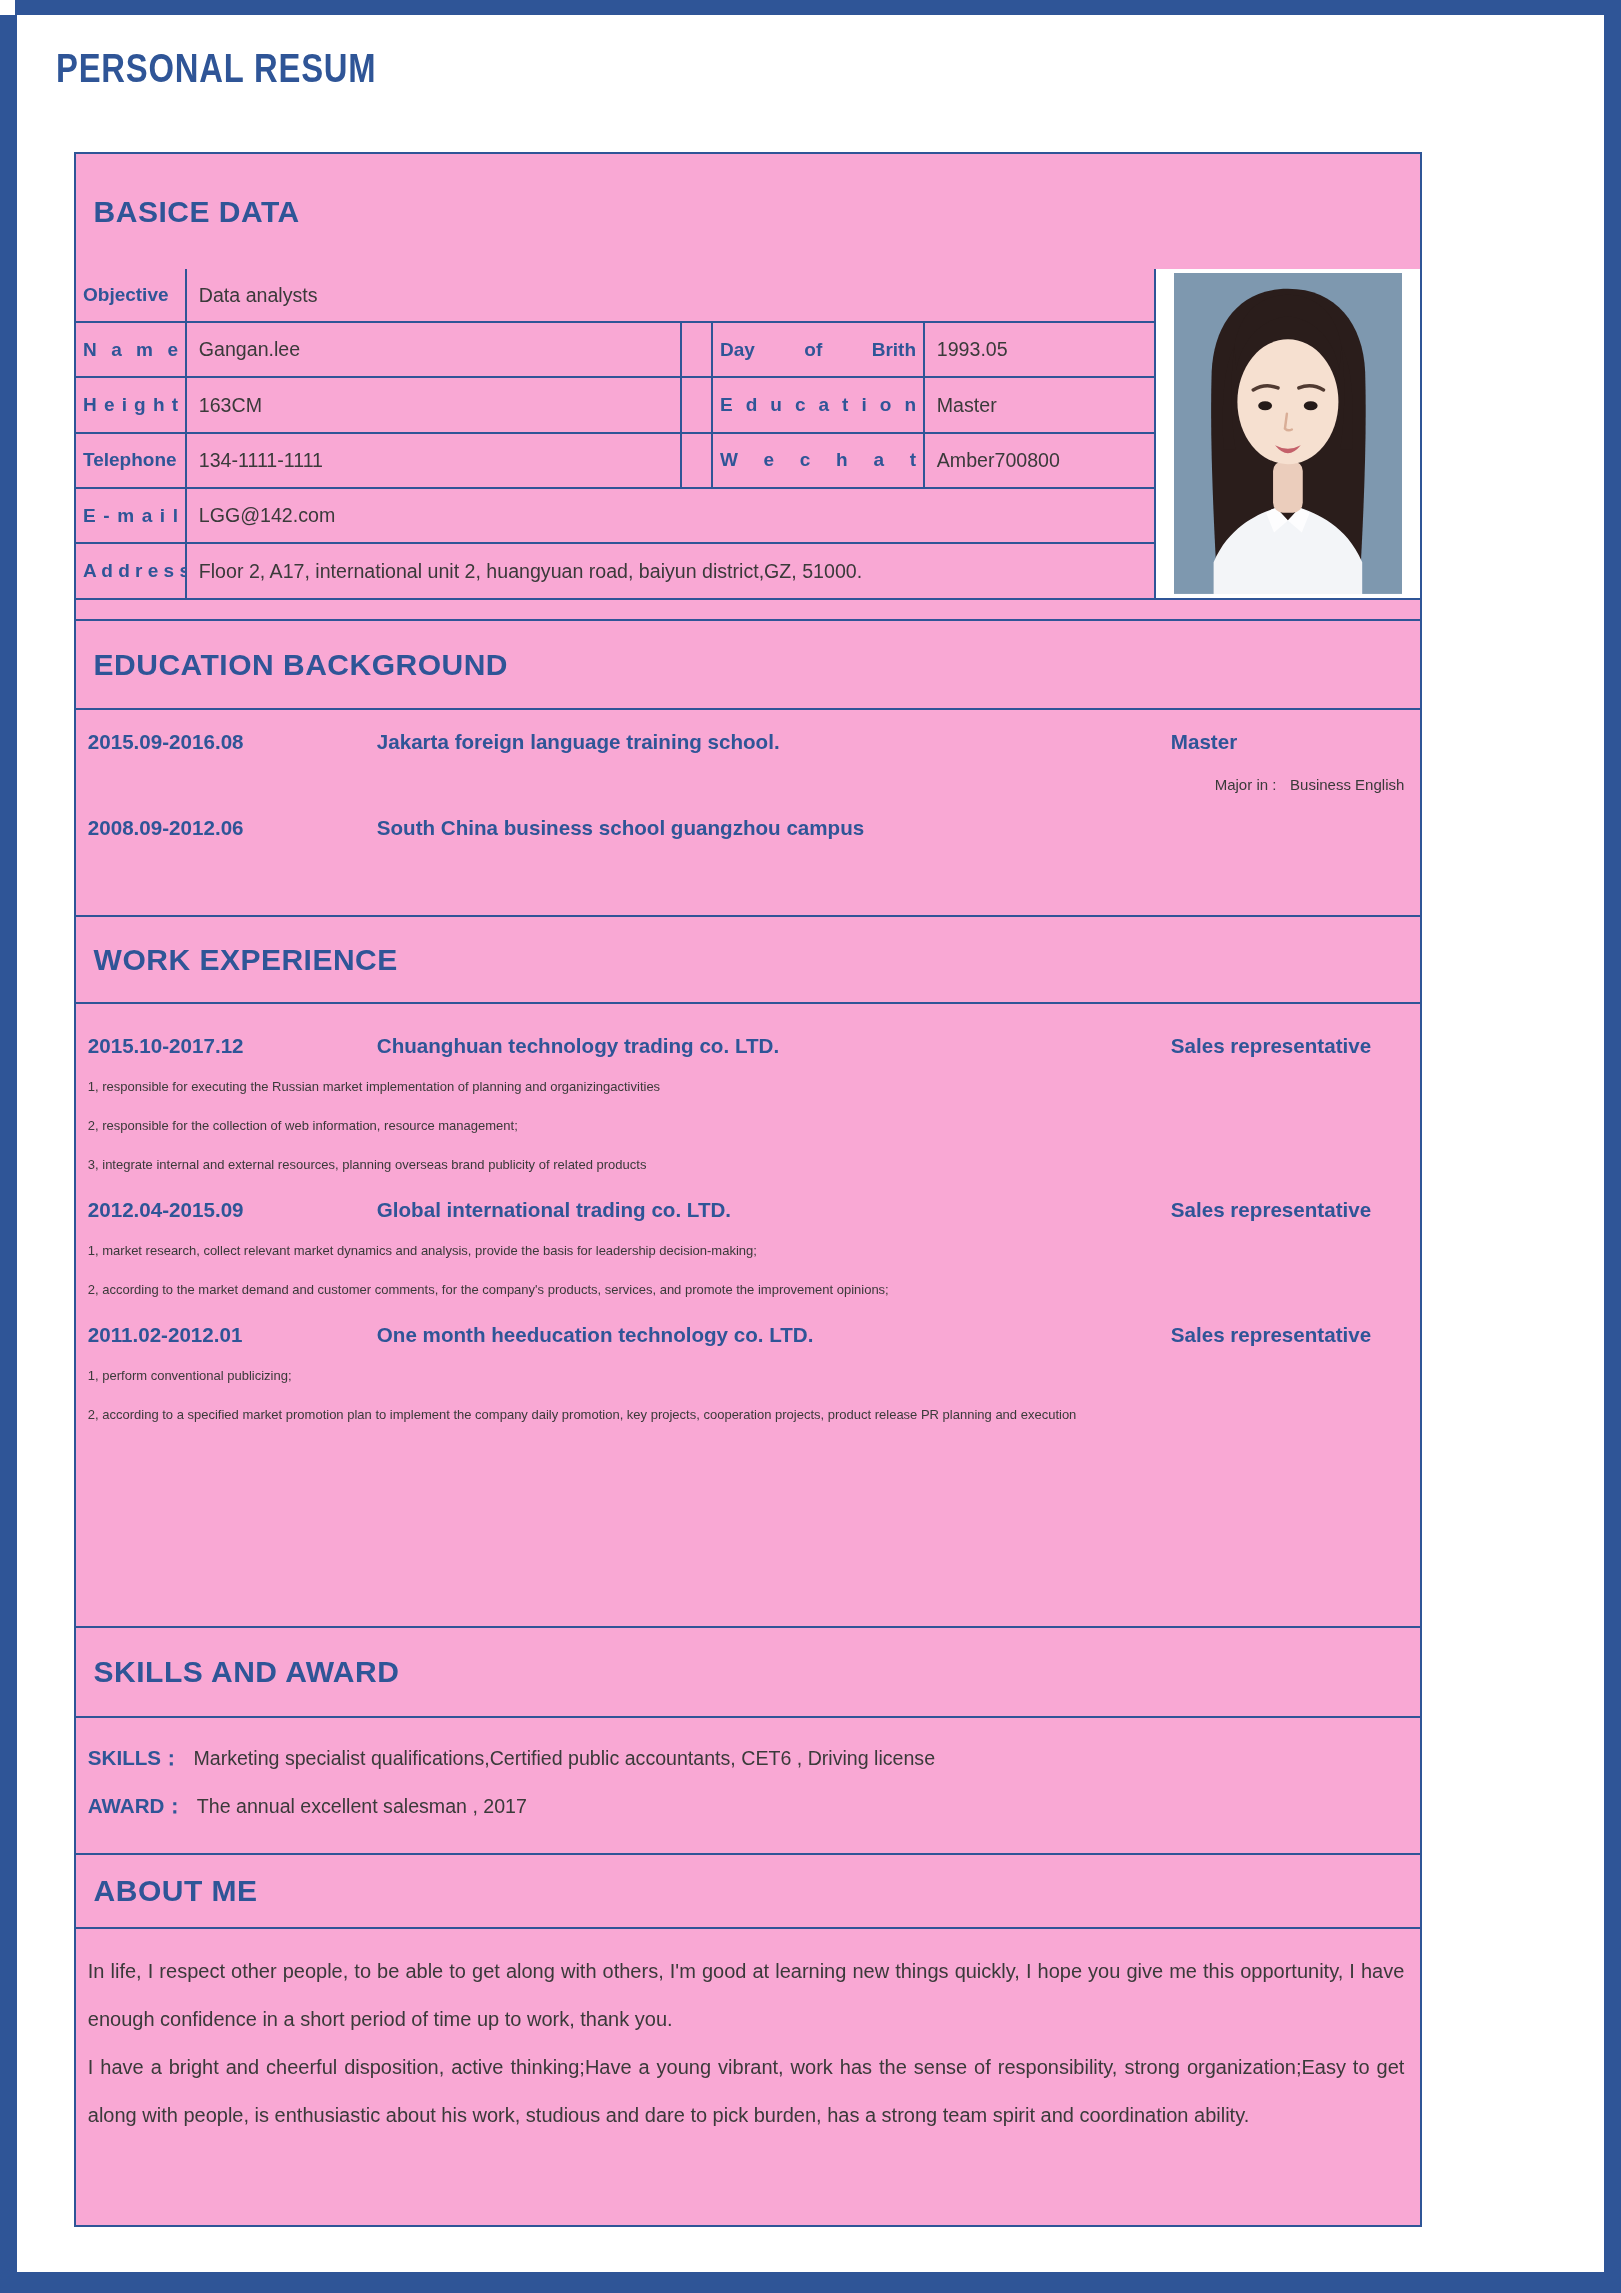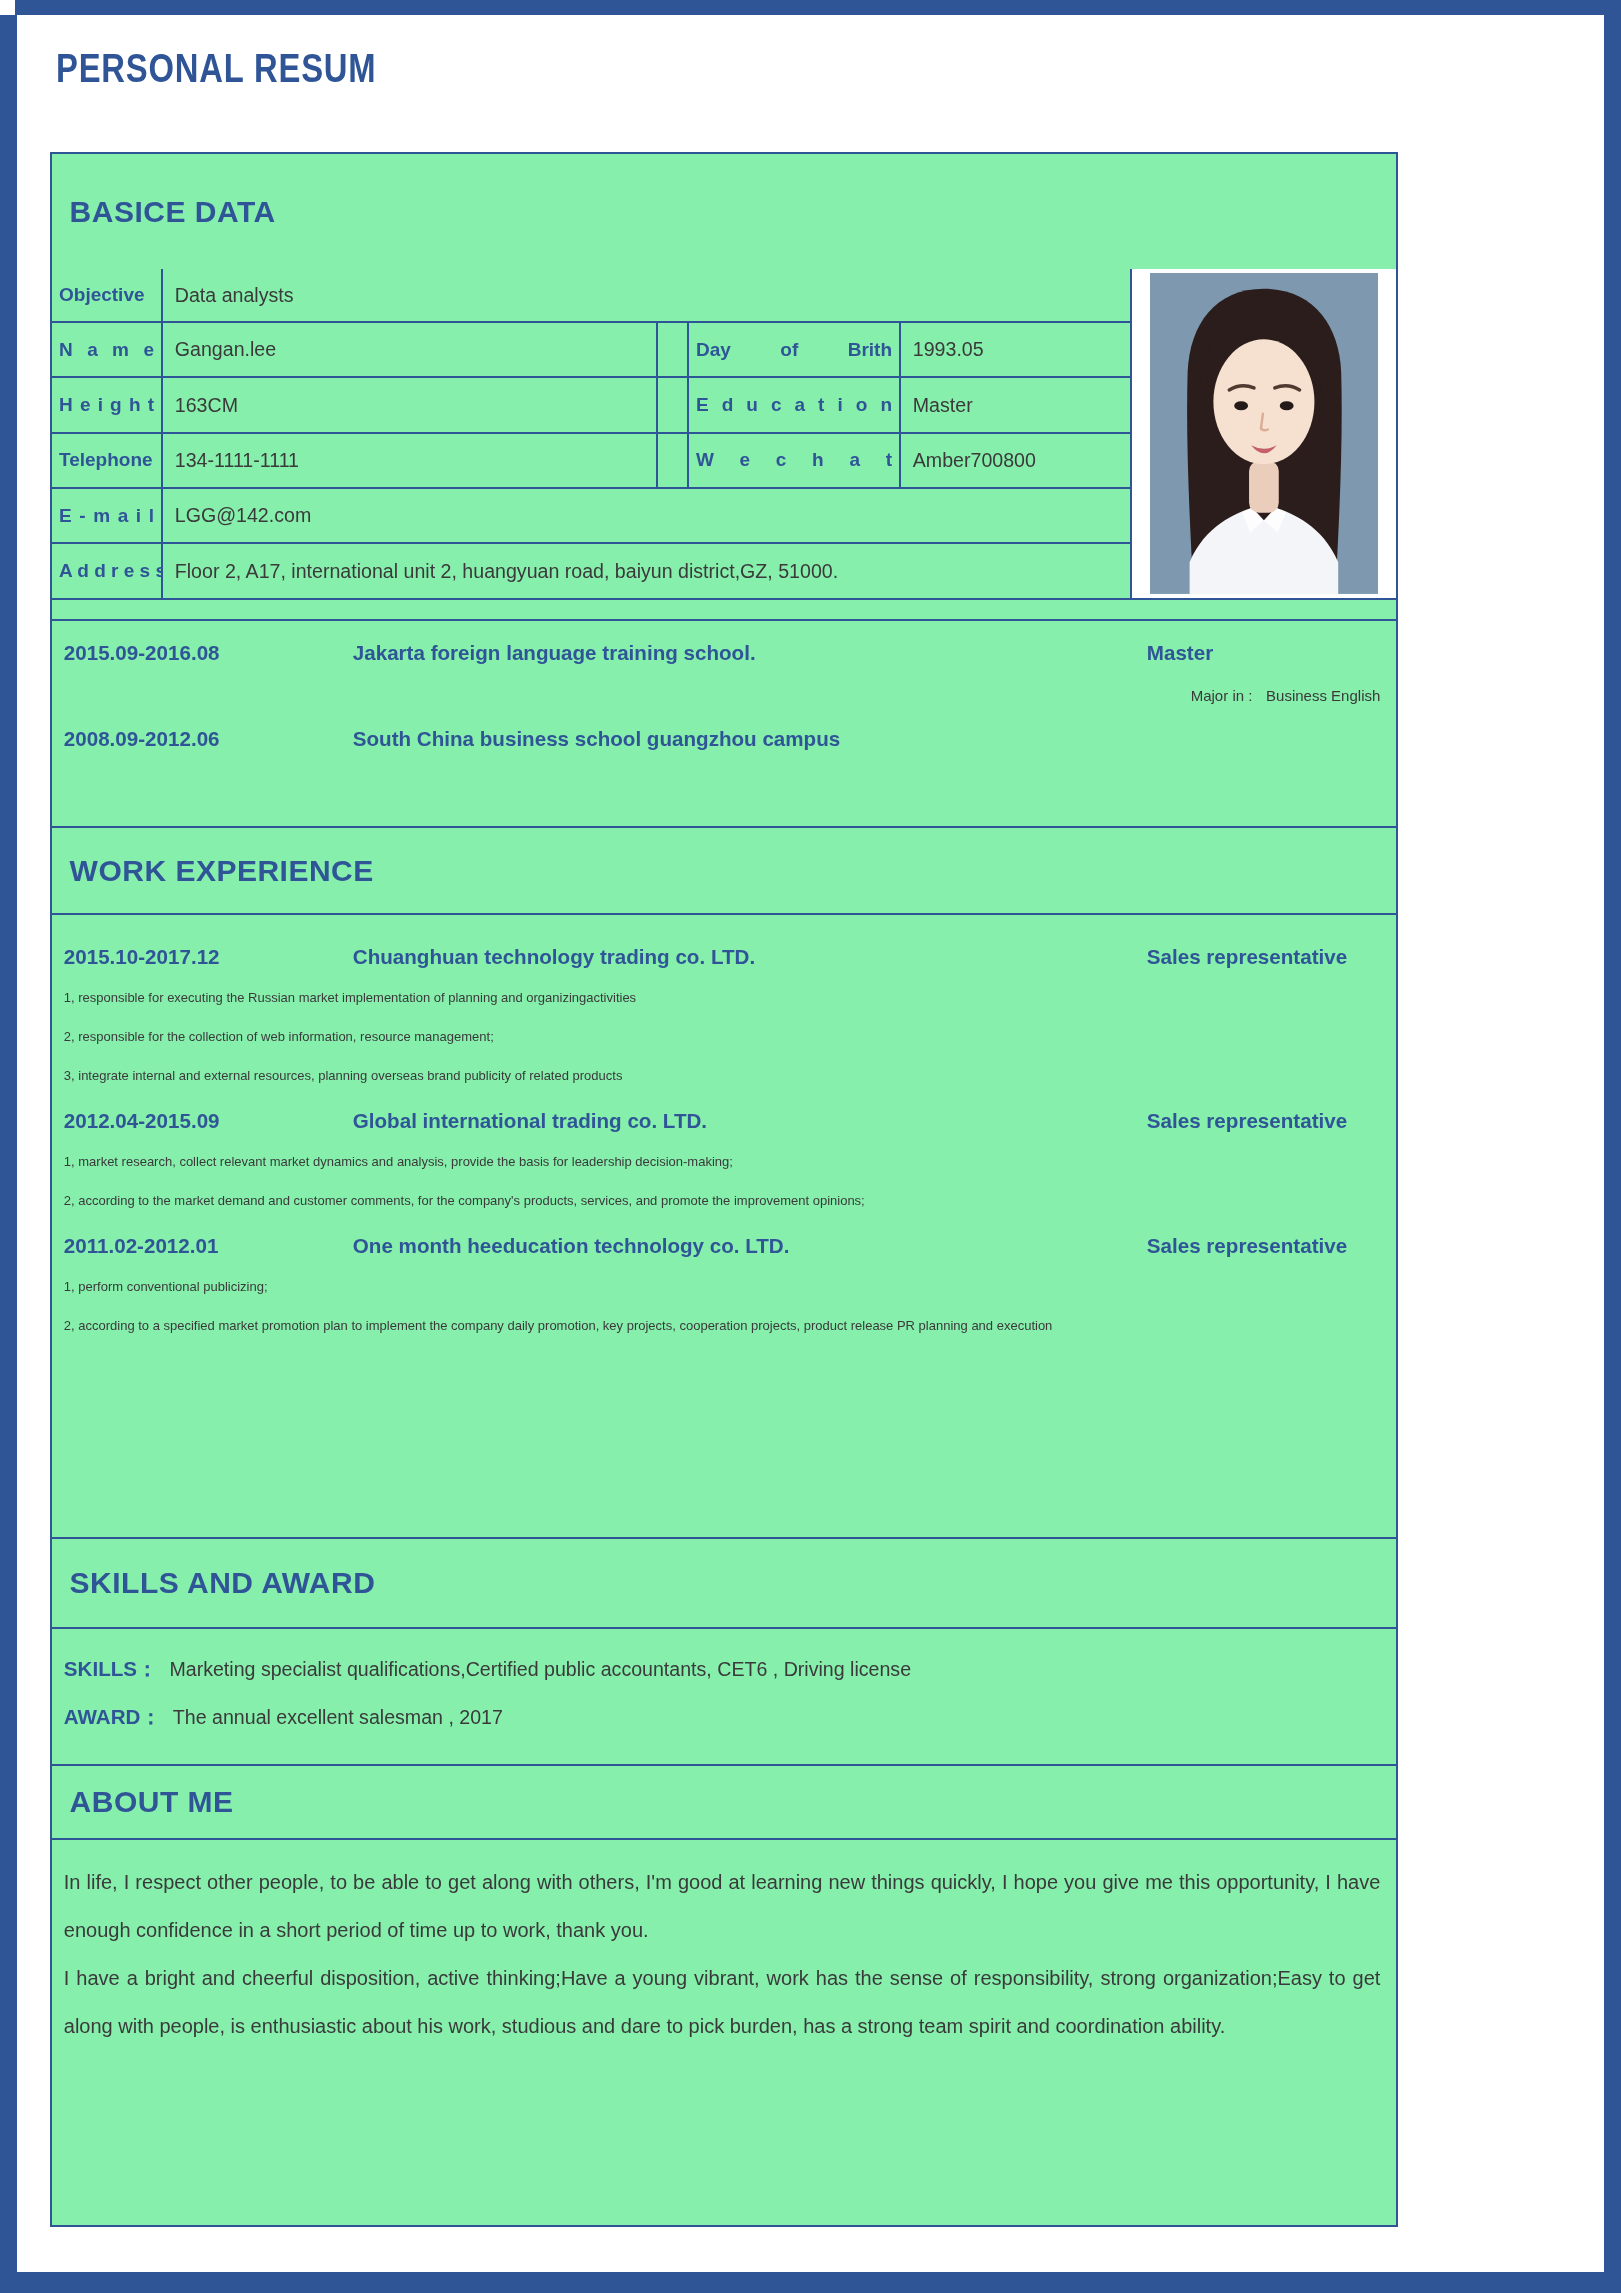--- a/index.html
+++ b/index.html
@@ -15,23 +15,23 @@
   .bar-bottom { left:0; right:0; bottom:0; height:22.5px; }
 
   .title {
     position:absolute; left:56px; top:45px;
     font-size:41px; font-weight:900; color:#2F5597;
     letter-spacing:1px; white-space:nowrap;
     transform:scaleX(0.8); transform-origin:left center;
   }
 
   .content {
-    position:absolute; left:50px; top:152px; width:1348px; height:2075px;
+    position:absolute; left:74px; top:152px; width:1348px; height:2075px;
     border:2.9px solid #2F5597; box-sizing:border-box;
-    display:flex; flex-direction:column; background:#86efac;
+    display:flex; flex-direction:column; background:#f9a8d4;
   }
 
   .sec-heading {
     box-sizing:border-box; flex:none; display:flex; align-items:center;
     padding-left:17.6px; font-size:30px; font-weight:bold; color:#2F5597;
     letter-spacing:0.5px;
   }
   .bt { border-top:2.9px solid #2F5597; }
   .h-basic  { height:115px; }
   .h-edu    { height:89px; }
@@ -156,20 +156,21 @@
       </tr>
       <tr>
         <td class="lbl">A d d r e s s</td>
         <td class="val" colspan="4">Floor 2, A17, international unit 2, huangyuan road, baiyun district,GZ, 51000.</td>
       </tr>
     </tbody>
       </table>
 
     <div class="spacer"></div>
 
+    <div class="sec-heading h-edu bt">EDUCATION BACKGROUND</div>
     <div class="edu-content bt">
       <div class="row3">
         <span class="navy-bold">2015.09-2016.08</span>
         <span class="navy-bold">Jakarta foreign language training school.</span>
         <span class="navy-bold">Master</span>
       </div>
       <div class="major-row">
         <span class="mlabel">Major in :</span><span>Business English</span>
       </div>
       <div class="row3">

